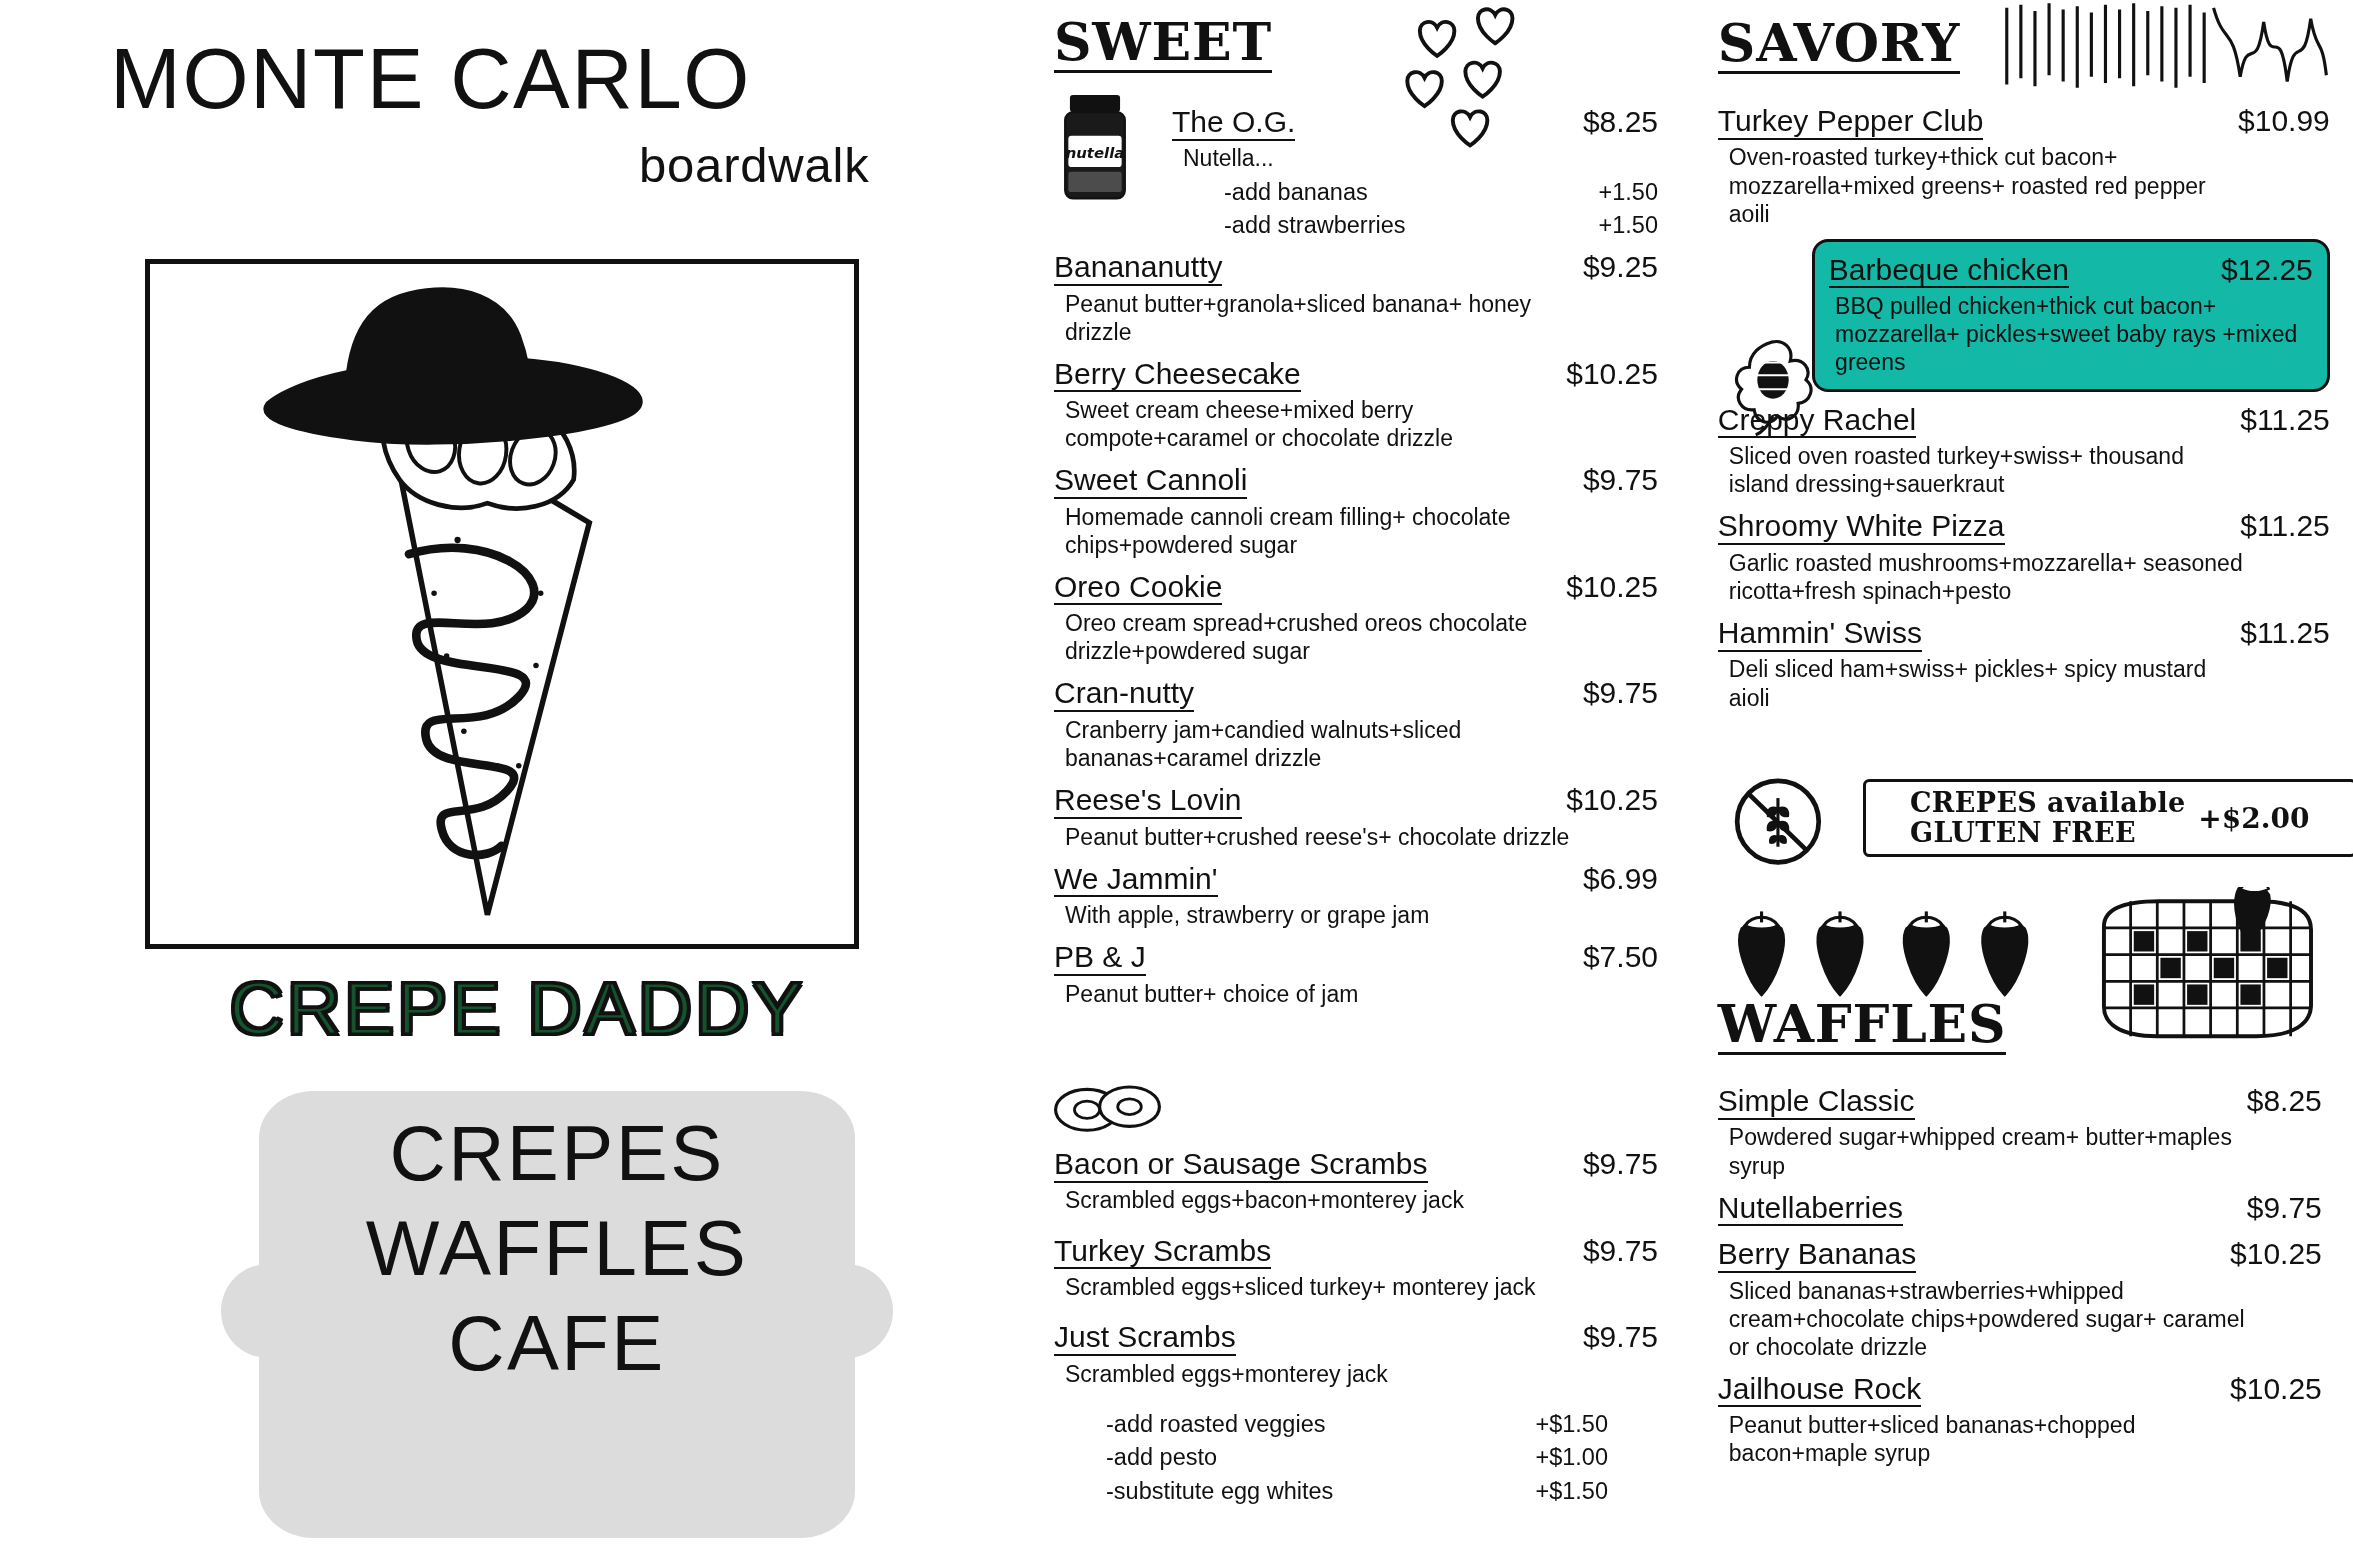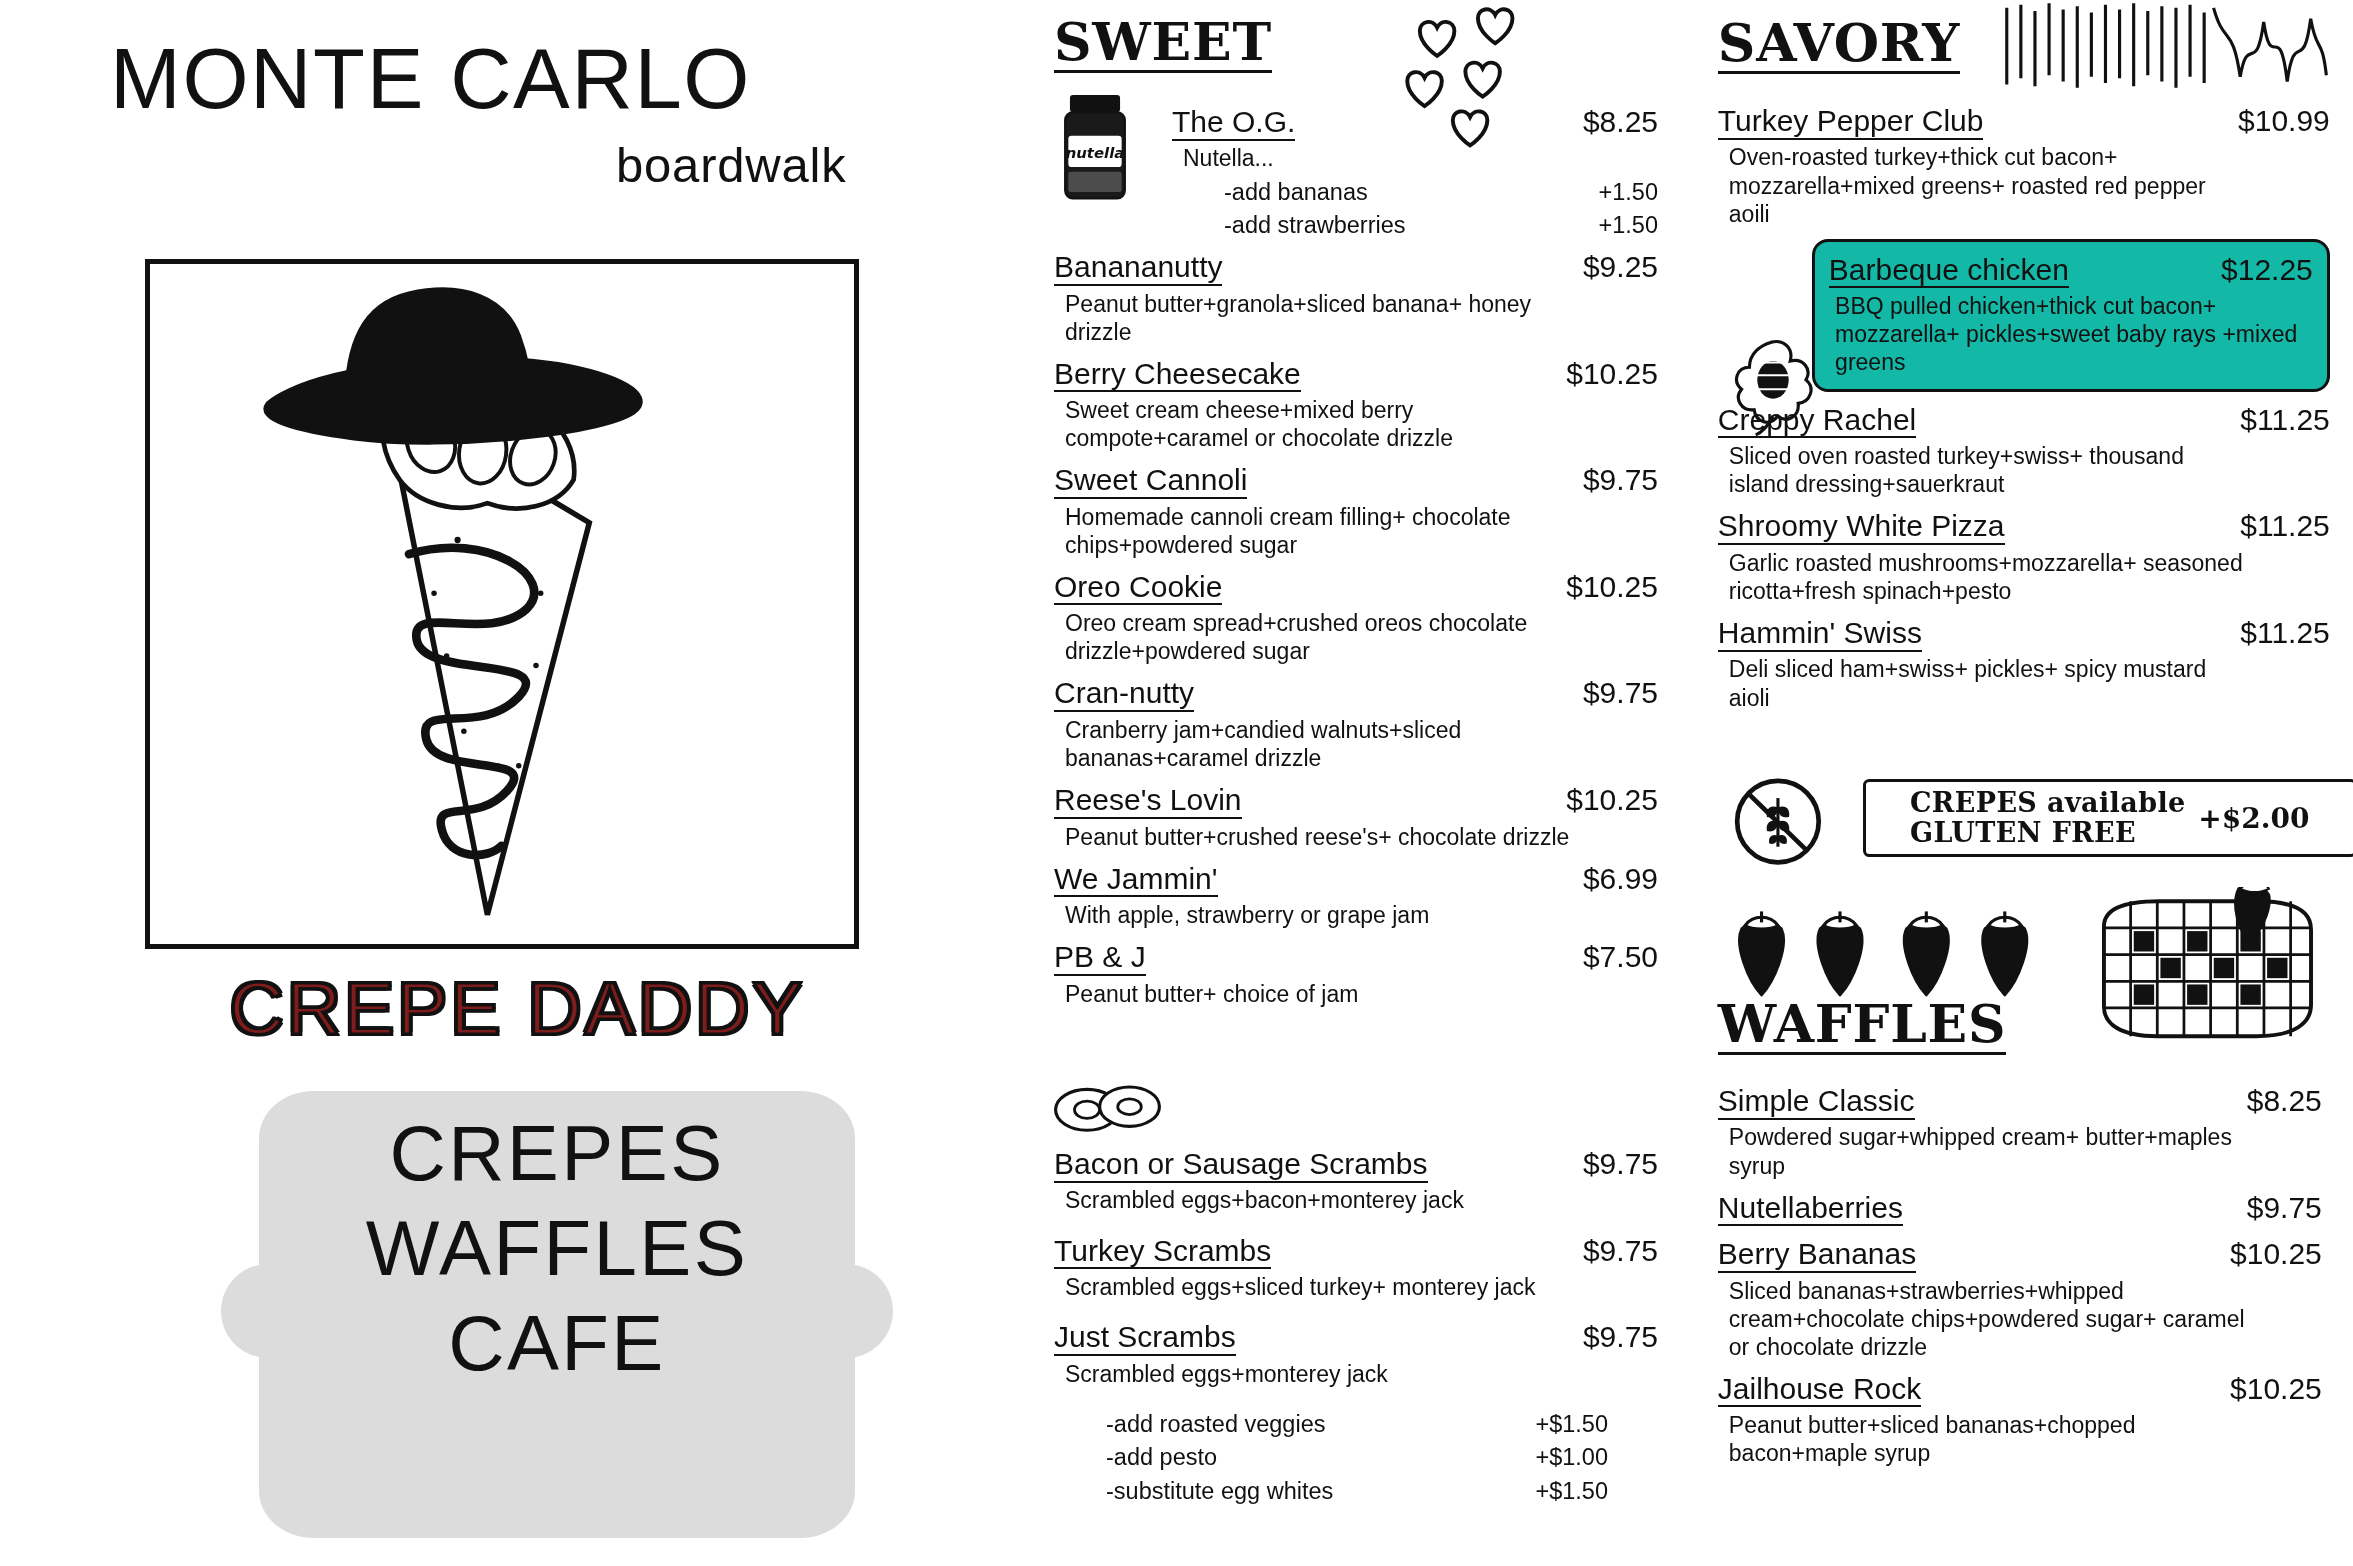--- a/index.html
+++ b/index.html
@@ -36,21 +36,21 @@
     left: 110px;
     top: 30px;
     font-family: "Liberation Sans", sans-serif;
     font-size: 85px;
     letter-spacing: 1.6px;
     font-weight: 400;
     white-space: nowrap;
   }
   .brand-sub {
     position: absolute;
-    left: 616px;
+    left: 639px;
     top: 137px;
     font-family: "Liberation Sans", sans-serif;
     font-size: 49px;
     font-weight: 300;
     letter-spacing: 0.8px;
   }
 
   .logo-box {
     position: absolute;
     left: 145px;
@@ -65,21 +65,21 @@
 
   .crepe-daddy {
     position: absolute;
     left: 192px;
     top: 965px;
     width: 651px;
     text-align: center;
     font-family: "Liberation Sans", sans-serif;
     font-size: 75px;
     letter-spacing: 3.1px;
-    color: #7f1d1d;
+    color: #14532d;
     -webkit-text-stroke: 3.1px #111;
     text-shadow:
       -2.4px -2.4px 0 #111, 2.4px -2.4px 0 #111,
       -2.4px 2.4px 0 #111, 2.4px 2.4px 0 #111;
     font-weight: 400;
   }
 
   .grey-blob {
     position: absolute;
     left: 259px;

